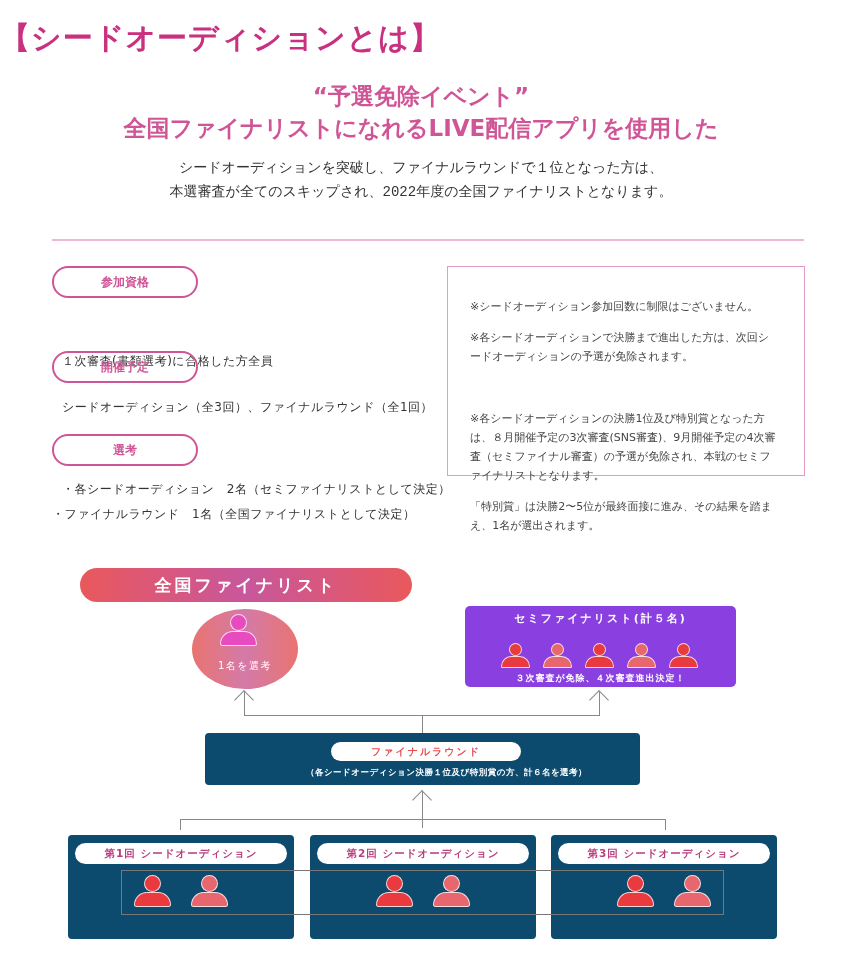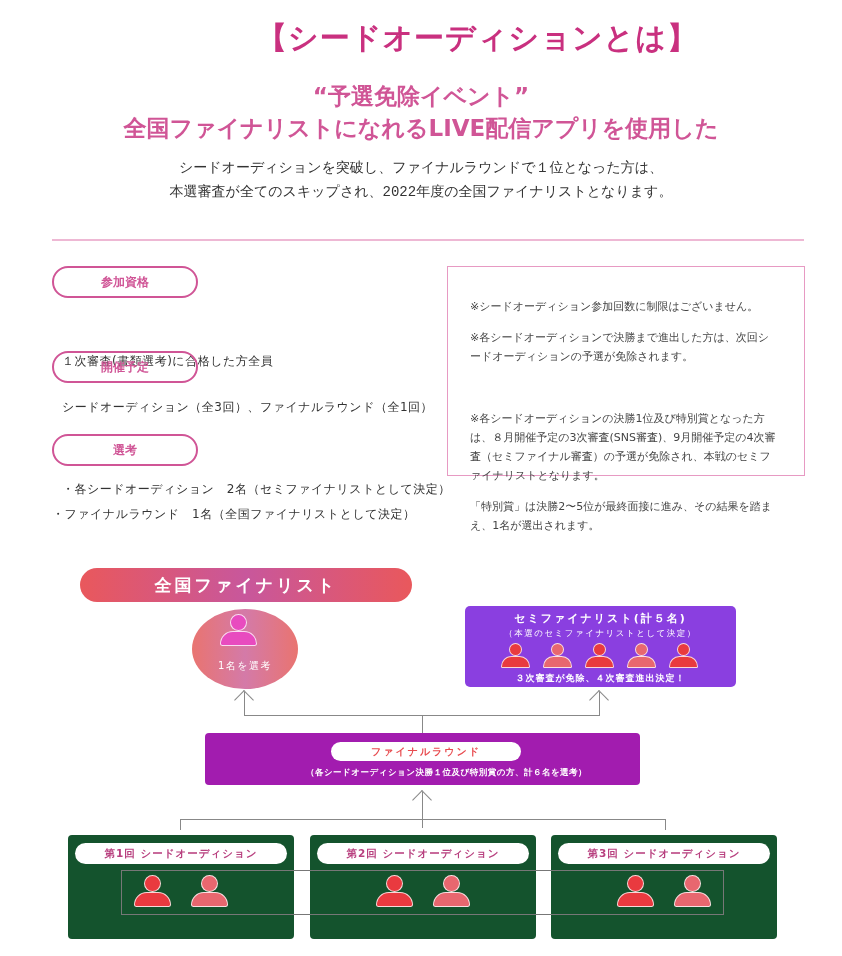--- a/index.html
+++ b/index.html
@@ -2,21 +2,21 @@
 <html><head>
   <meta charset="utf-8">
   <style>
     * { box-sizing: border-box; margin: 0; padding: 0; }
     html, body { width: 842px; height: 956px; background: #ffffff; overflow: hidden; }
     body { position: relative; font-family: "DejaVu Sans", "Liberation Sans", sans-serif; color: #333; }
 
     .abs { position: absolute; }
 
     .main-title {
-      left: 0; width: 698px; top: 18px; text-align: right;
+      left: 0; width: 698px; top: 18px; text-align: left;
       font-size: 30px; font-weight: bold; color: #c9307f; letter-spacing: 1px;
     }
     .subtitle {
       left: 0; width: 842px; top: 80px; text-align: center;
       font-size: 23px; line-height: 32px; color: #d05596; font-weight: bold;
     }
     .intro {
       left: 0; width: 842px; top: 156px; text-align: center;
       font-size: 14px; line-height: 24px; color: #333; font-family: Liberation Mono, monospace;
     }
@@ -66,34 +66,34 @@
     .semi-foot { position: absolute; left: 0; width: 100%; top: 66px; font-size: 9px; font-weight: bold; letter-spacing: 1px; }
 
     .line { position: absolute; background: #888; }
     .arrow-head {
       position: absolute; width: 14px; height: 14px;
       border-left: 1px solid #888; border-top: 1px solid #888;
       transform: rotate(45deg);
     }
 
     .final-box {
-      left: 205px; top: 733px; width: 435px; height: 52px; border-radius: 4px; background: #a21caf;
+      left: 205px; top: 733px; width: 435px; height: 52px; border-radius: 4px; background: #0c4a6e;
     }
     .final-pill {
       position: absolute; left: 126px; top: 9px; width: 190px; height: 19px; border-radius: 10px;
       background: #fff; color: #e84b4f; font-size: 10px; font-weight: bold; letter-spacing: 2px;
       display: flex; align-items: center; justify-content: center;
     }
     .final-sub {
       position: absolute; left: 0; width: 100%; top: 34px; text-align: center;
       font-size: 8.5px; font-weight: bold; color: #fff; letter-spacing: 0.5px; padding-left: 48px;
     }
 
     .seed-box {
-      top: 835px; width: 226px; height: 104px; border-radius: 4px; background: #14532d;
+      top: 835px; width: 226px; height: 104px; border-radius: 4px; background: #0c4a6e;
     }
     .seed-pill {
       position: absolute; left: 7px; top: 8px; width: 212px; height: 21px; border-radius: 11px;
       background: #fff; color: #b8407f; font-size: 10.5px; font-weight: bold; letter-spacing: 1px;
       display: flex; align-items: center; justify-content: center;
     }
     .seed-people { position: absolute; top: 40px; display: flex; gap: 20px; }
 
     .group-frame {
       left: 121px; top: 870px; width: 603px; height: 45px; border: 1px solid #777;
@@ -150,21 +150,20 @@
 <div class="abs finalist-banner">全国ファイナリスト</div>
 <div class="abs finalist-circle"></div>
 <div class="abs circle-person person magenta">
     <div class="head"></div>
     <div class="body"></div>
   </div>
 <div class="abs circle-label">1名を選考</div>
 
 <div class="abs semi-box">
   <div class="semi-title">セミファイナリスト(計５名)</div>
-  <div class="semi-sub">（本選のセミファイナリストとして決定）</div>
   <div class="semi-people">
     <div class="person small red">
         <div class="head"></div>
         <div class="body"></div>
       </div>
     <div class="person small light">
         <div class="head"></div>
         <div class="body"></div>
       </div>
     <div class="person small red">

